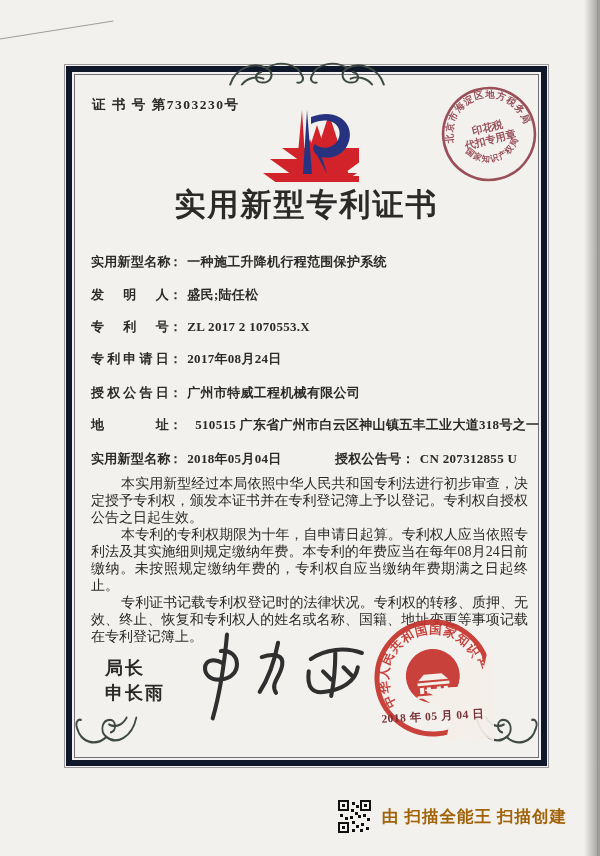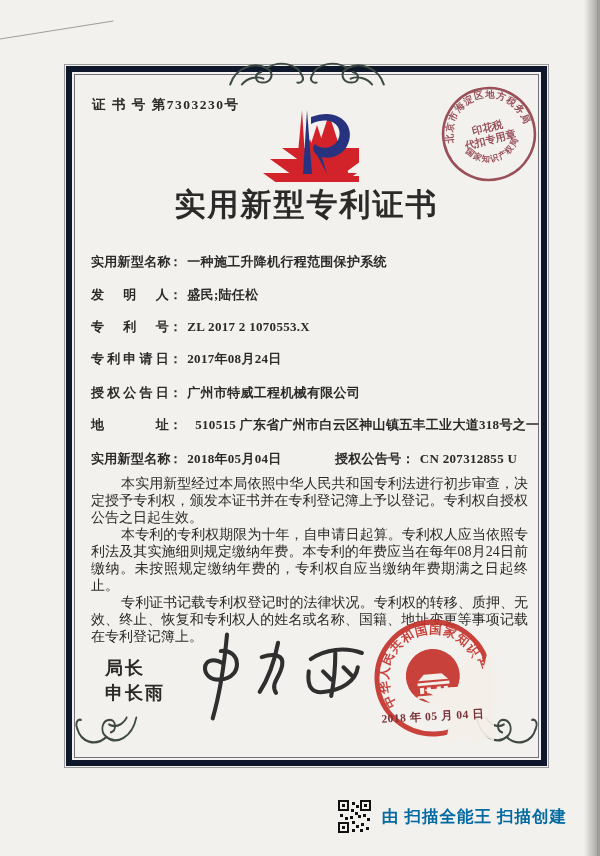--- a/index.html
+++ b/index.html
@@ -46,21 +46,21 @@
   
   .tax-seal{position:absolute;left:367px;top:12px;width:100px;height:100px;opacity:.88;}
   .cnipa-seal{position:absolute;left:300px;top:546px;width:122px;height:124px;opacity:.93;}
   .page-note{position:absolute;left:0;bottom:9px;width:100%;text-align:center;font-size:12.5px;font-weight:600;letter-spacing:1px;}
   
   .ornament-top{position:absolute;left:50%;top:-16px;transform:translateX(-50%);width:176px;height:32px;}
   .ornament-bl{position:absolute;left:1px;bottom:1px;width:66px;height:54px;}
   .ornament-br{position:absolute;right:1px;bottom:1px;width:66px;height:54px;transform:scaleX(-1);}
   
   .watermark{position:absolute;top:800px;right:33px;display:flex;align-items:center;gap:11px;
-    font-size:16.5px;font-weight:600;color:#0369a1;letter-spacing:1px;}
+    font-size:16.5px;font-weight:600;color:#a16207;letter-spacing:1px;}
   .qr{width:33px;height:33px;}
   svg text{font-family:"Liberation Serif","DejaVu Serif",serif;}
 </style>
 </head>
 <body>
 
 <svg width="0" height="0" style="position:absolute">
   <defs>
     <polygon id="star" points="50,4 61,38 97,38 68,59 79,94 50,72 21,94 32,59 3,38 39,38" fill="currentColor"></polygon>
     <g id="flourish" fill="none" stroke="#3f4a42" stroke-width="4" stroke-linecap="round">

